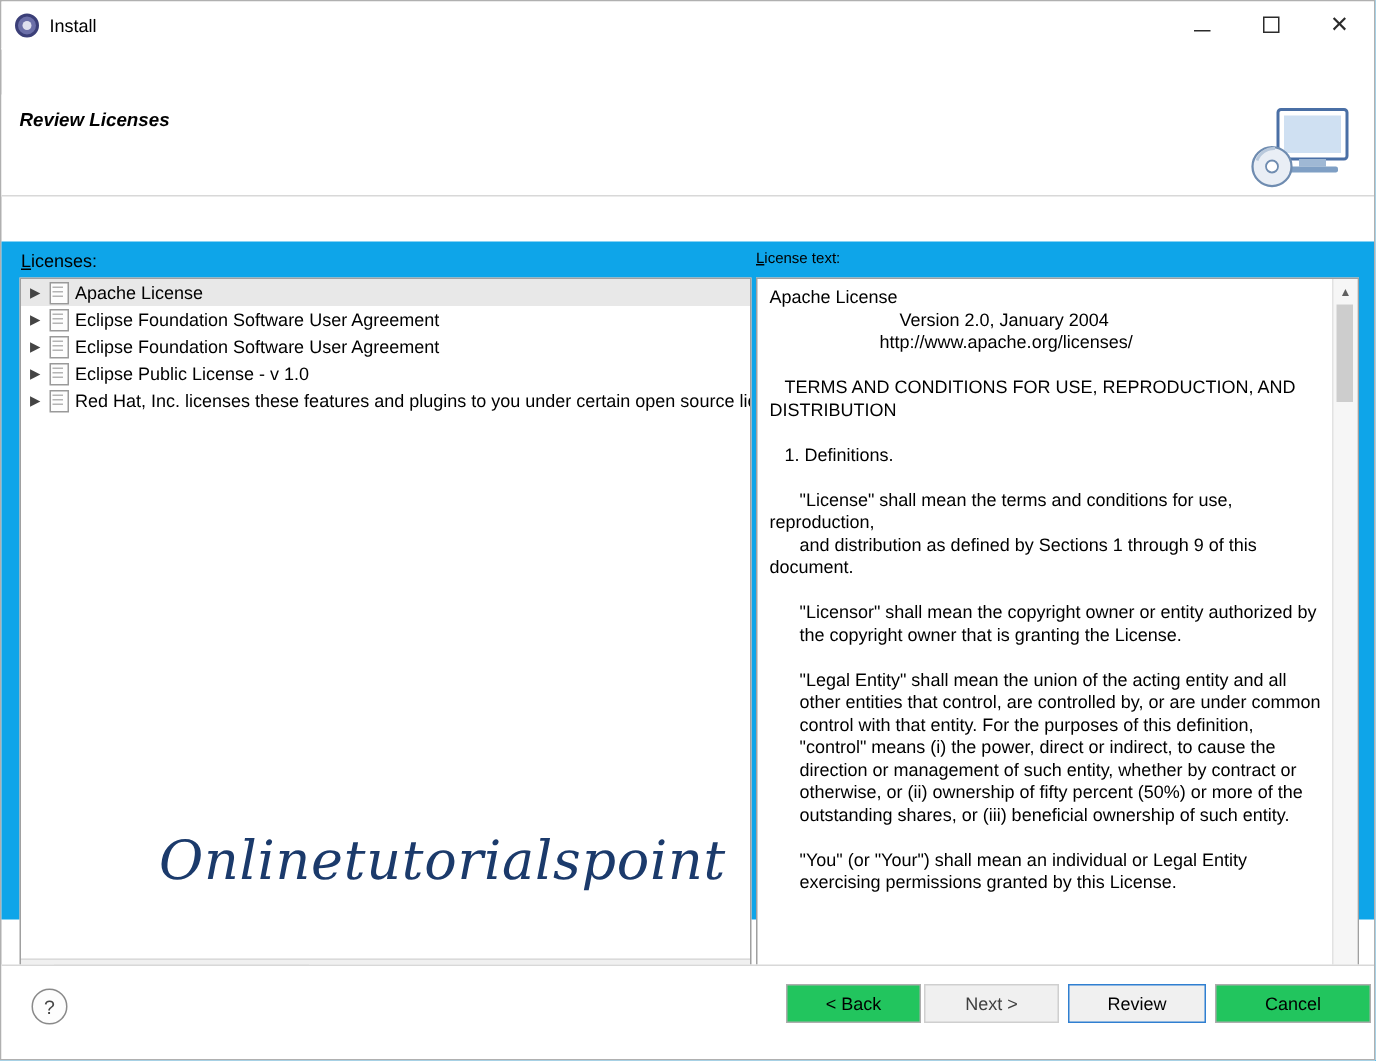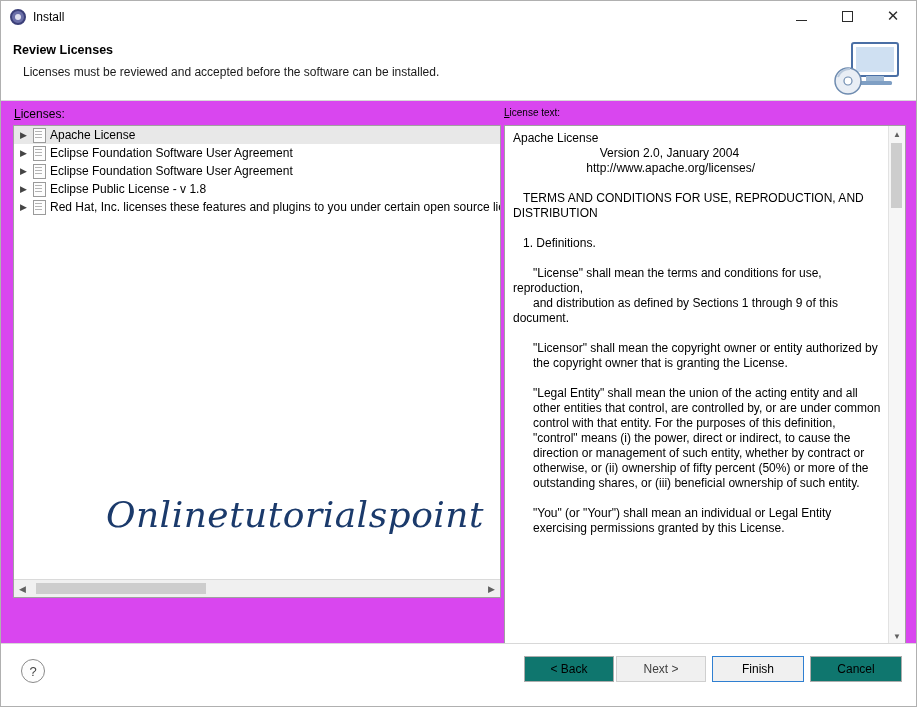--- a/index.html
+++ b/index.html
@@ -17,20 +17,21 @@
   }
   .window {
     position: relative;
     width: 917px;
     height: 707px;
     box-sizing: border-box;
     border: 1px solid #b0b0b0;
     background: #ffffff;
     display: flex;
     flex-direction: column;
+    gap: 30px;
   }
   
   .titlebar {
     height: 31px;
     display: flex;
     align-items: center;
     background: #ffffff;
     border-bottom: 1px solid #ffffff;
     flex: 0 0 auto;
   }
@@ -94,20 +95,21 @@
   }
   
   .header {
     position: relative;
     flex: 0 0 auto;
     height: 68px;
     border-bottom: 1px solid #d8d8d8;
     background: #ffffff;
     padding: 6px 0 0 12px;
     box-sizing: border-box;
+    font-style: italic;
   }
   .header-title {
     font-size: 12.5px;
     font-weight: bold;
     color: #000;
     margin: 4px 0 8px 0;
   }
   .header-sub {
     font-size: 12px;
     color: #1a1a1a;
@@ -117,21 +119,21 @@
     position: absolute;
     right: 14px;
     top: 6px;
     width: 72px;
     height: 58px;
   }
   
   .body {
     flex: 1 1 auto;
     position: relative;
-    background: #d946ef;
+    background: #0ea5e9;
   }
   .label-licenses {
     position: absolute;
     left: 13px;
     top: 6px;
     font-size: 12px;
   }
   .label-licensetext {
     position: absolute;
     left: 503px;
@@ -343,35 +345,35 @@
     align-items: center;
     justify-content: center;
     font-size: 13px;
     background: #fdfdfd;
   }
   .btn {
     position: absolute;
     top: 12px;
     height: 26px;
     font-size: 12px;
-    background: #0f766e;
+    background: #22c55e;
     border: 1px solid #adadad;
     color: #000;
     display: flex;
     align-items: center;
     justify-content: center;
     box-sizing: border-box;
     padding: 0;
   }
   .btn.disabled { color: #404040; background: #f0f0f0; border-color: #cfcfcf; }
   .btn.default { border: 1px solid #2f7fd1; background: #f0f0f0; }
   .btn-back   { left: 523px; width: 90px; }
   .btn-next   { left: 615px; width: 90px; }
   .btn-finish { left: 711px; width: 92px; }
-  .btn-cancel { left: 809px; width: 92px; }
+  .btn-cancel { left: 809px; width: 104px; }
 </style>
 </head>
 <body>
 
 <div class="window">
 
   <div class="titlebar">
     <div class="title-icon"></div>
     <div class="title-text">Install</div>
     <div class="winbtns">
@@ -382,21 +384,20 @@
           <span class="max-box"></span>
         </div>
       <div class="winbtn">
           <span class="close-x">✕</span>
         </div>
     </div>
   </div>
 
   <div class="header">
     <div class="header-title">Review Licenses</div>
-    <div class="header-sub">Licenses must be reviewed and accepted before the software can be installed.</div>
     <svg class="header-graphic" viewBox="0 0 72 58">
       <rect x="22" y="4" width="46" height="33" rx="2" fill="#ffffff" stroke="#4a6fa5" stroke-width="2"></rect>
       <rect x="26" y="8" width="38" height="25" fill="#cfe0f2"></rect>
       <rect x="36" y="37" width="18" height="5" fill="#9fb8d4"></rect>
       <rect x="28" y="42" width="34" height="4" rx="1.5" fill="#7f9fc4"></rect>
       <circle cx="18" cy="42" r="13" fill="#e9eef5" stroke="#6f8cb0" stroke-width="1.5"></circle>
       <circle cx="18" cy="42" r="4" fill="#ffffff" stroke="#6f8cb0" stroke-width="1.2"></circle>
       <path d="M8 38 a12 12 0 0 1 12 -8" fill="none" stroke="#b9c9dc" stroke-width="2"></path>
     </svg>
   </div>
@@ -418,21 +419,21 @@
         <span>Eclipse Foundation Software User Agreement</span>
       </div>
       <div class="tree-row">
         <span class="arrow">▶</span>
         <span class="doc-icon"></span>
         <span>Eclipse Foundation Software User Agreement</span>
       </div>
       <div class="tree-row">
         <span class="arrow">▶</span>
         <span class="doc-icon"></span>
-        <span>Eclipse Public License - v 1.8</span>
+        <span>Eclipse Public License - v 1.0</span>
       </div>
       <div class="tree-row">
         <span class="arrow">▶</span>
         <span class="doc-icon"></span>
         <span>Red Hat, Inc. licenses these features and plugins to you under certain open source license</span>
       </div>
 
       <div class="watermark">Onlinetutorialspoint</div>
 
       <div class="hscroll">
@@ -485,17 +486,17 @@
     <div class="radio-row radio-decline">
       <span class="radio"></span>
       <span>I do not accept the terms of the license agreements</span>
     </div>
   </div>
 
   <div class="footer">
     <div class="help-btn">?</div>
     <button class="btn btn-back">&lt; Back</button>
     <button class="btn btn-next disabled">Next &gt;</button>
-    <button class="btn btn-finish default">Finish</button>
+    <button class="btn btn-finish default">Review</button>
     <button class="btn btn-cancel">Cancel</button>
   </div>
 
 </div>
 
 </body></html>

